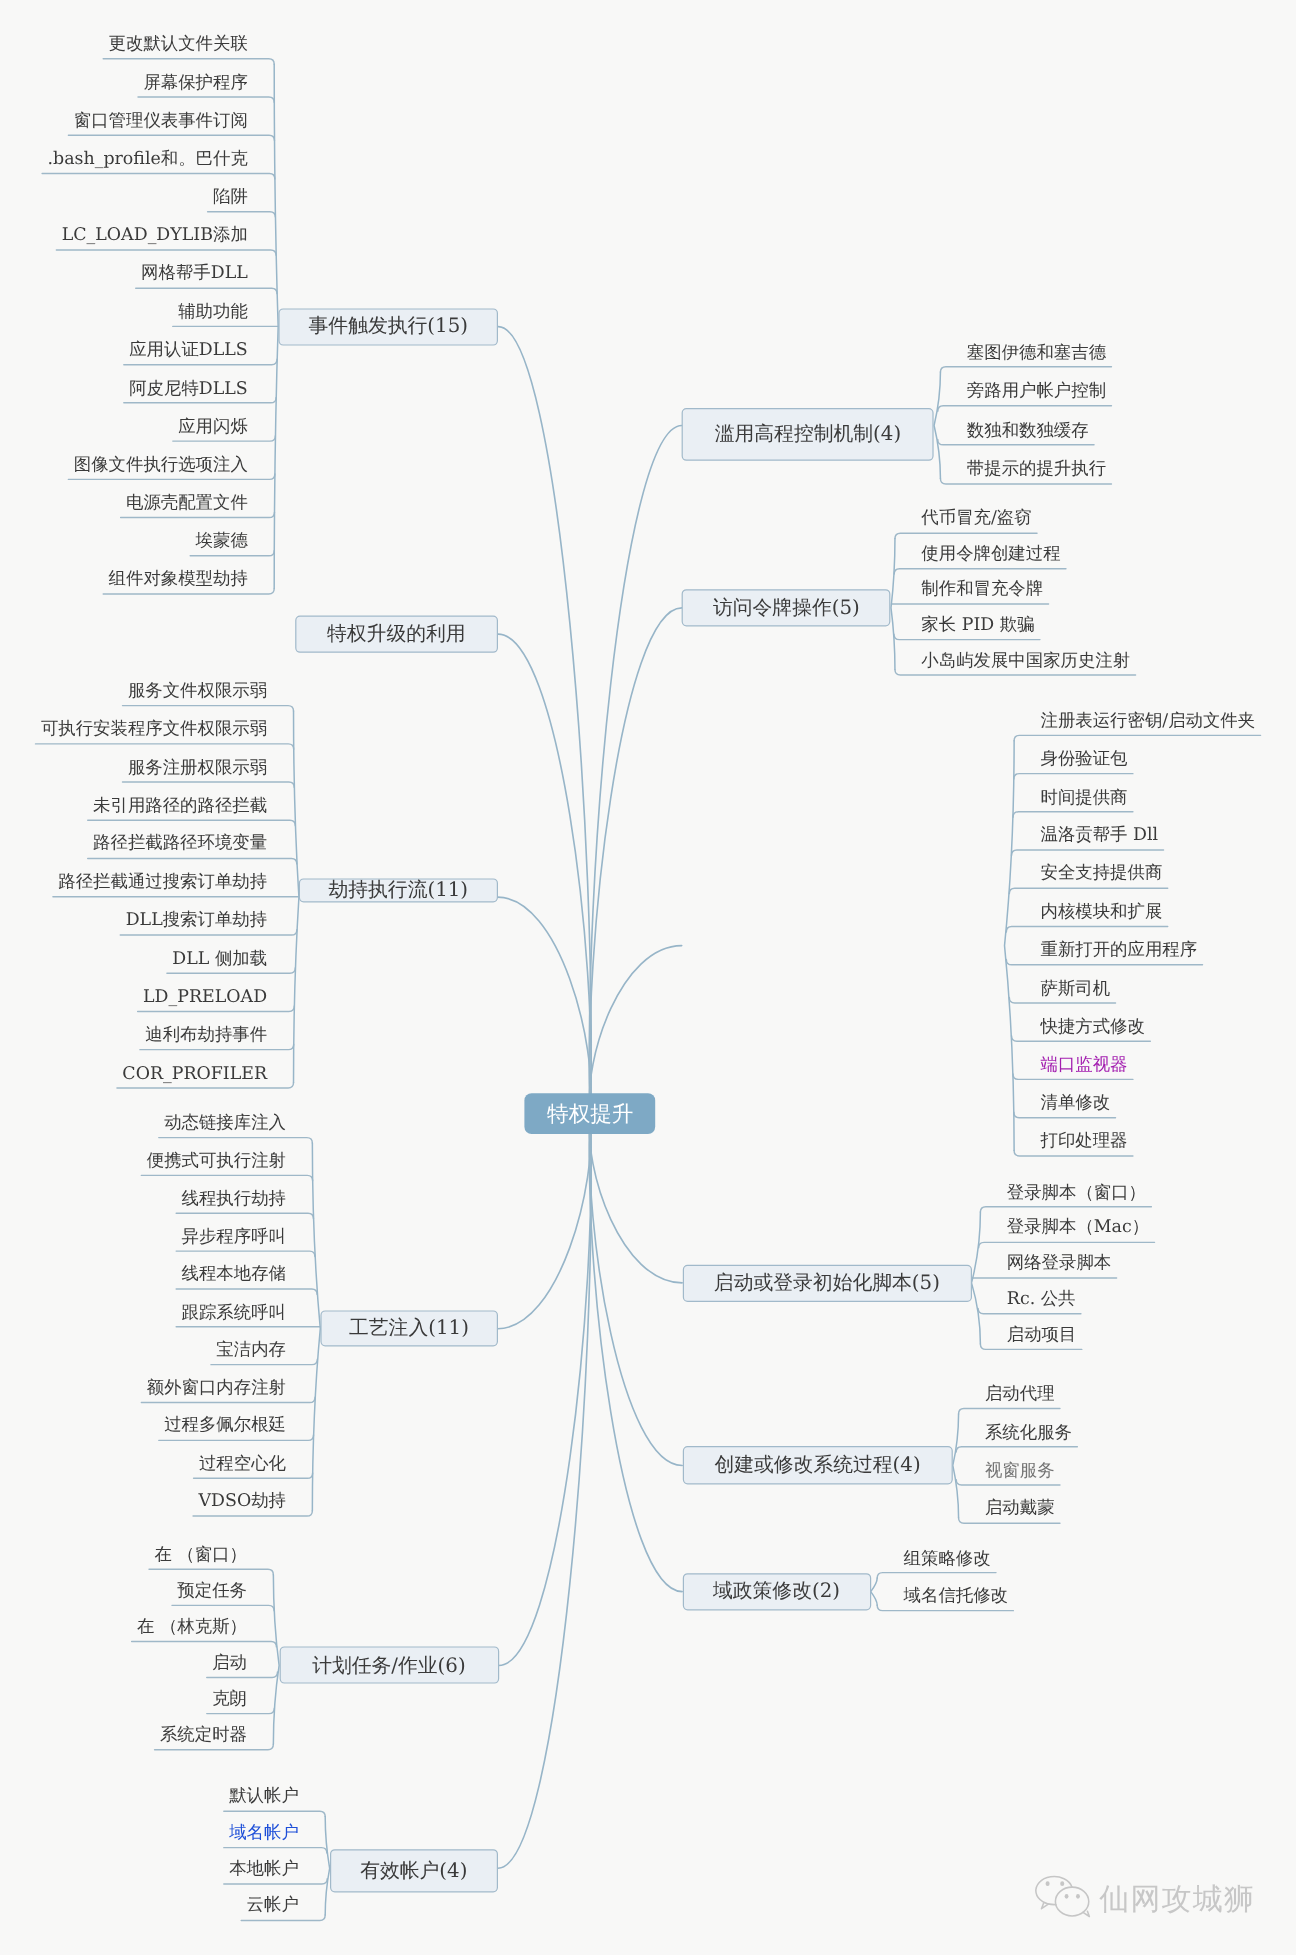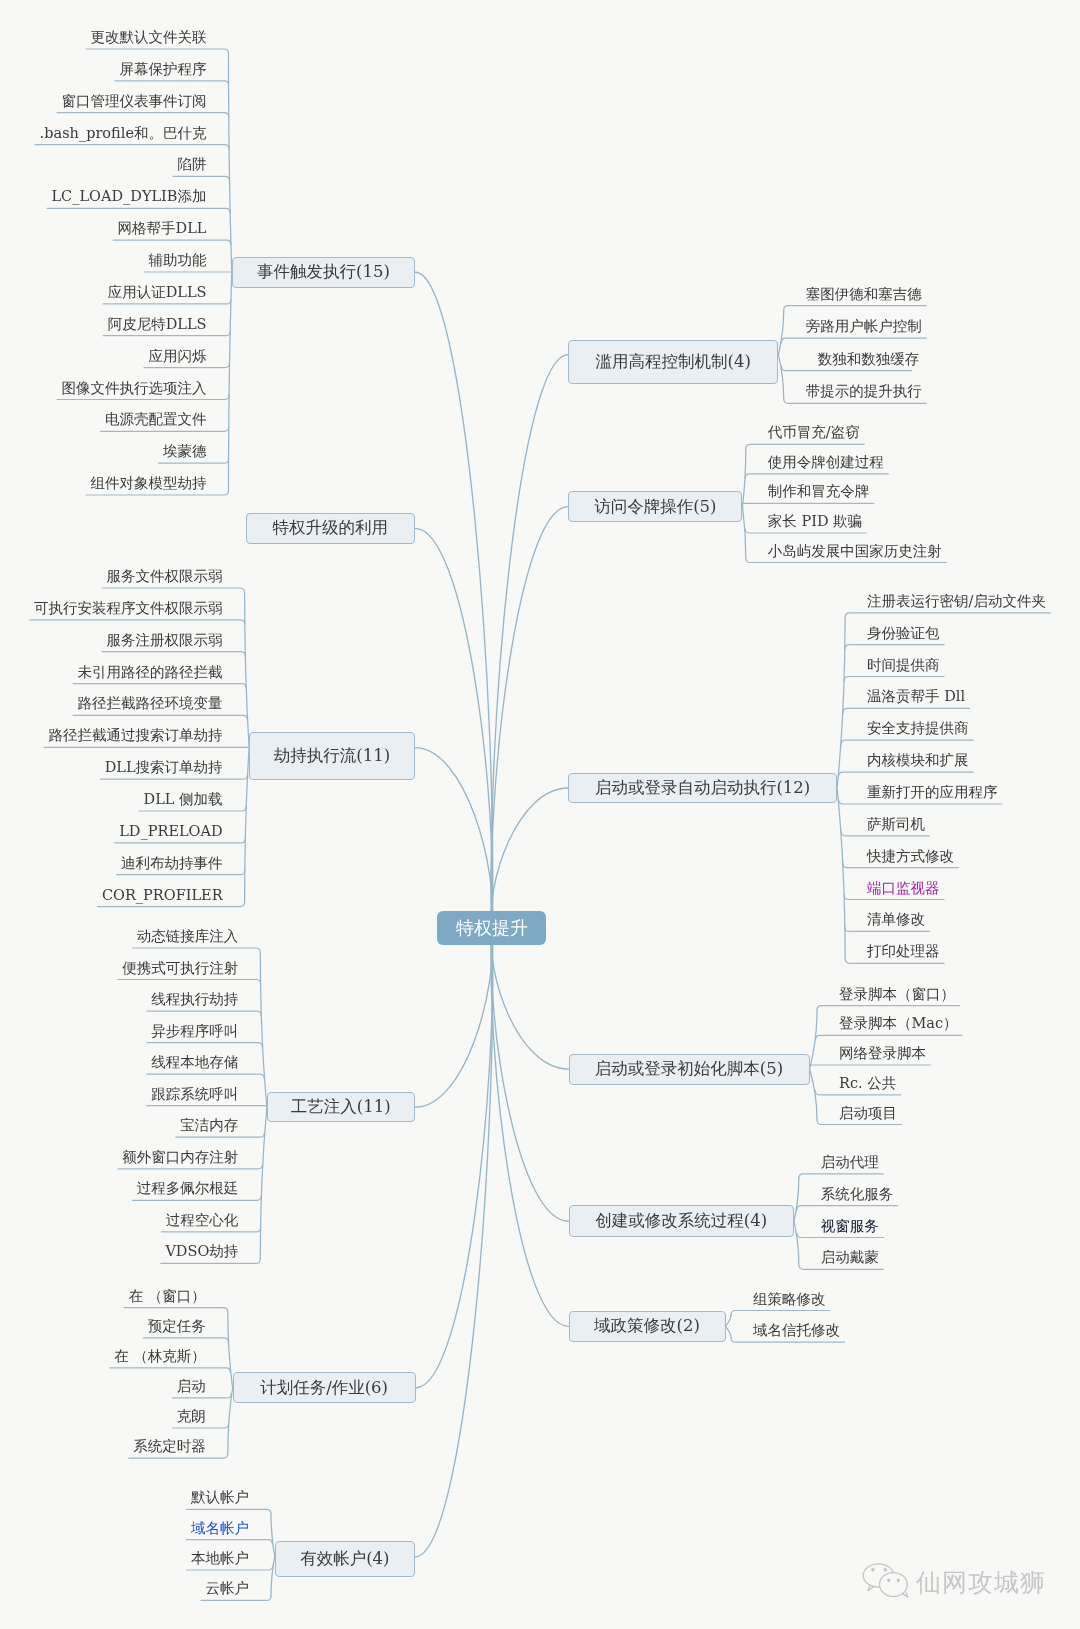--- a/index.html
+++ b/index.html
@@ -141,21 +141,21 @@
   <div class="leaf" style="color: rgb(58, 58, 58); top: 284.9px; left: 107.672px;"><span>应用认证DLLS</span></div>
   <div class="leaf" style="color: rgb(58, 58, 58); top: 316.7px; left: 107.672px;"><span>阿皮尼特DLLS</span></div>
   <div class="leaf" style="color: rgb(58, 58, 58); top: 348.6px; left: 148.5px;"><span>应用闪烁</span></div>
   <div class="leaf" style="color: rgb(58, 58, 58); top: 380.5px; left: 61.5px;"><span>图像文件执行选项注入</span></div>
   <div class="leaf" style="color: rgb(58, 58, 58); top: 412.3px; left: 105px;"><span>电源壳配置文件</span></div>
   <div class="leaf" style="color: rgb(58, 58, 58); top: 444.2px; left: 163px;"><span>埃蒙德</span></div>
   <div class="leaf" style="color: rgb(58, 58, 58); top: 476px; left: 90.5px;"><span>组件对象模型劫持</span></div>
   <div class="node branch" style="left: 245.5px; top: 513px; width: 169.5px; height: 30.8px; background: rgb(234, 239, 244); border-color: rgb(161, 185, 202); color: rgb(58, 58, 58);">
     <span>特权升级的利用</span>
   </div>
-  <div class="node branch" style="left: 249.1px; top: 732.1px; width: 165.6px; height: 48px; background: rgb(234, 239, 244); border-color: rgb(161, 185, 202); color: rgb(58, 58, 58);">
+  <div class="node branch" style="left: 249.1px; top: 732.1px; width: 165.6px; height: 20px; background: rgb(234, 239, 244); border-color: rgb(161, 185, 202); color: rgb(58, 58, 58);">
     <span>劫持执行流(11)</span>
   </div>
   <div class="leaf" style="color: rgb(58, 58, 58); top: 569px; left: 106.6px;"><span>服务文件权限示弱</span></div>
   <div class="leaf" style="color: rgb(58, 58, 58); top: 600.9px; left: 34.1px;"><span>可执行安装程序文件权限示弱</span></div>
   <div class="leaf" style="color: rgb(58, 58, 58); top: 632.7px; left: 106.6px;"><span>服务注册权限示弱</span></div>
   <div class="leaf" style="color: rgb(58, 58, 58); top: 664.6px; left: 77.6px;"><span>未引用路径的路径拦截</span></div>
   <div class="leaf" style="color: rgb(58, 58, 58); top: 696.4px; left: 77.6px;"><span>路径拦截路径环境变量</span></div>
   <div class="leaf" style="color: rgb(58, 58, 58); top: 728.3px; left: 48.6px;"><span>路径拦截通过搜索订单劫持</span></div>
   <div class="leaf" style="color: rgb(58, 58, 58); top: 760.2px; left: 104.709px;"><span>DLL搜索订单劫持</span></div>
   <div class="leaf" style="color: rgb(58, 58, 58); top: 792px; left: 143.6px;"><span>DLL 侧加载</span></div>
@@ -190,33 +190,30 @@
   </div>
   <div class="leaf" style="color: rgb(58, 58, 58); top: 1490.3px; left: 191px;"><span>默认帐户</span></div>
   <div class="leaf" style="color: #1d4ed8; top: 1520.7px; left: 191px;"><span>域名帐户</span></div>
   <div class="leaf" style="color: rgb(58, 58, 58); top: 1551px; left: 191px;"><span>本地帐户</span></div>
   <div class="leaf" style="color: rgb(58, 58, 58); top: 1581.4px; left: 205.5px;"><span>云帐户</span></div>
   <div class="node branch" style="left: 568.2px; top: 339.7px; width: 210.2px; height: 44px; background: rgb(234, 239, 244); border-color: rgb(161, 185, 202); color: rgb(58, 58, 58);">
     <span>滥用高程控制机制(4)</span>
   </div>
   <div class="leaf" style="color: rgb(58, 58, 58); top: 286.6px; left: 805.7px;"><span>塞图伊德和塞吉德</span></div>
   <div class="leaf" style="color: rgb(58, 58, 58); top: 319.2px; left: 805.7px;"><span>旁路用户帐户控制</span></div>
-  <div class="leaf" style="color: rgb(58, 58, 58); top: 351.7px; left: 805.7px; margin-left: 12px;"><span>数独和数独缓存</span></div>
+  <div class="leaf" style="color: rgb(58, 58, 58); top: 351.7px; left: 805.7px;"><span>数独和数独缓存</span></div>
   <div class="leaf" style="color: rgb(58, 58, 58); top: 384.3px; left: 805.7px;"><span>带提示的提升执行</span></div>
   <div class="node branch" style="left: 568.2px; top: 491.1px; width: 174.3px; height: 31px; background: rgb(234, 239, 244); border-color: rgb(161, 185, 202); color: rgb(58, 58, 58);">
     <span>访问令牌操作(5)</span>
   </div>
   <div class="leaf" style="color: rgb(58, 58, 58); top: 425.3px; left: 767.8px;"><span>代币冒充/盗窃</span></div>
   <div class="leaf" style="color: rgb(58, 58, 58); top: 454.9px; left: 767.8px;"><span>使用令牌创建过程</span></div>
   <div class="leaf" style="color: rgb(58, 58, 58); top: 484.4px; left: 767.8px;"><span>制作和冒充令牌</span></div>
   <div class="leaf" style="color: rgb(58, 58, 58); top: 514px; left: 767.8px;"><span>家长 PID 欺骗</span></div>
   <div class="leaf" style="color: rgb(58, 58, 58); top: 543.5px; left: 767.8px;"><span>小岛屿发展中国家历史注射</span></div>
-  <div class="node branch" style="left: 568.1px; top: 772.9px; width: 269px; height: 30.2px; background: rgb(234, 239, 244); border-color: rgb(161, 185, 202); color: rgb(58, 58, 58);">
-    <span>启动或登录自动启动执行(12)</span>
-  </div>
   <div class="leaf" style="color: rgb(58, 58, 58); top: 593.8px; left: 867.1px;"><span>注册表运行密钥/启动文件夹</span></div>
   <div class="leaf" style="color: rgb(58, 58, 58); top: 625.7px; left: 867.1px;"><span>身份验证包</span></div>
   <div class="leaf" style="color: rgb(58, 58, 58); top: 657.5px; left: 867.1px;"><span>时间提供商</span></div>
   <div class="leaf" style="color: rgb(58, 58, 58); top: 689.4px; left: 867.1px;"><span>温洛贡帮手 Dll</span></div>
   <div class="leaf" style="color: rgb(58, 58, 58); top: 721.2px; left: 867.1px;"><span>安全支持提供商</span></div>
   <div class="leaf" style="color: rgb(58, 58, 58); top: 753.1px; left: 867.1px;"><span>内核模块和扩展</span></div>
   <div class="leaf" style="color: rgb(58, 58, 58); top: 785px; left: 867.1px;"><span>重新打开的应用程序</span></div>
   <div class="leaf" style="color: rgb(58, 58, 58); top: 816.8px; left: 867.1px;"><span>萨斯司机</span></div>
   <div class="leaf" style="color: rgb(58, 58, 58); top: 848.7px; left: 867.1px;"><span>快捷方式修改</span></div>
   <div class="leaf" style="color: #a21caf; top: 880.5px; left: 867.1px;"><span>端口监视器</span></div>
@@ -228,21 +225,21 @@
   <div class="leaf" style="color: rgb(58, 58, 58); top: 986.6px; left: 839px;"><span>登录脚本（窗口）</span></div>
   <div class="leaf" style="color: rgb(58, 58, 58); top: 1016.3px; left: 839px;"><span>登录脚本（Mac）</span></div>
   <div class="leaf" style="color: rgb(58, 58, 58); top: 1046px; left: 839px;"><span>网络登录脚本</span></div>
   <div class="leaf" style="color: rgb(58, 58, 58); top: 1075.8px; left: 839px;"><span>Rc. 公共</span></div>
   <div class="leaf" style="color: rgb(58, 58, 58); top: 1105.5px; left: 839px;"><span>启动项目</span></div>
   <div class="node branch" style="left: 568.5px; top: 1204.9px; width: 225.5px; height: 32.6px; background: rgb(234, 239, 244); border-color: rgb(161, 185, 202); color: rgb(58, 58, 58);">
     <span>创建或修改系统过程(4)</span>
   </div>
   <div class="leaf" style="color: rgb(58, 58, 58); top: 1154.8px; left: 820.8px;"><span>启动代理</span></div>
   <div class="leaf" style="color: rgb(58, 58, 58); top: 1186.6px; left: 820.8px;"><span>系统化服务</span></div>
-  <div class="leaf" style="color: #0f172a; top: 1218.5px; left: 820.8px;"><span>视窗服务</span></div>
+  <div class="leaf" style="color: #737373; top: 1218.5px; left: 820.8px;"><span>视窗服务</span></div>
   <div class="leaf" style="color: rgb(58, 58, 58); top: 1250.3px; left: 820.8px;"><span>启动戴蒙</span></div>
   <div class="node branch" style="left: 568.5px; top: 1310.8px; width: 157.1px; height: 31.1px; background: rgb(234, 239, 244); border-color: rgb(161, 185, 202); color: rgb(58, 58, 58);">
     <span>域政策修改(2)</span>
   </div>
   <div class="leaf" style="color: rgb(58, 58, 58); top: 1291.5px; left: 753px;"><span>组策略修改</span></div>
   <div class="leaf" style="color: rgb(58, 58, 58); top: 1323.2px; left: 753px;"><span>域名信托修改</span></div>
   <div class="node root" style="left: 437.4px; top: 911.2px; width: 109px; height: 34.1px; background: rgb(126, 169, 197); color: rgb(255, 255, 255);">
     <span>特权提升</span>
   </div>
   <div class="wm" style="left:861px;top:1561px;">

